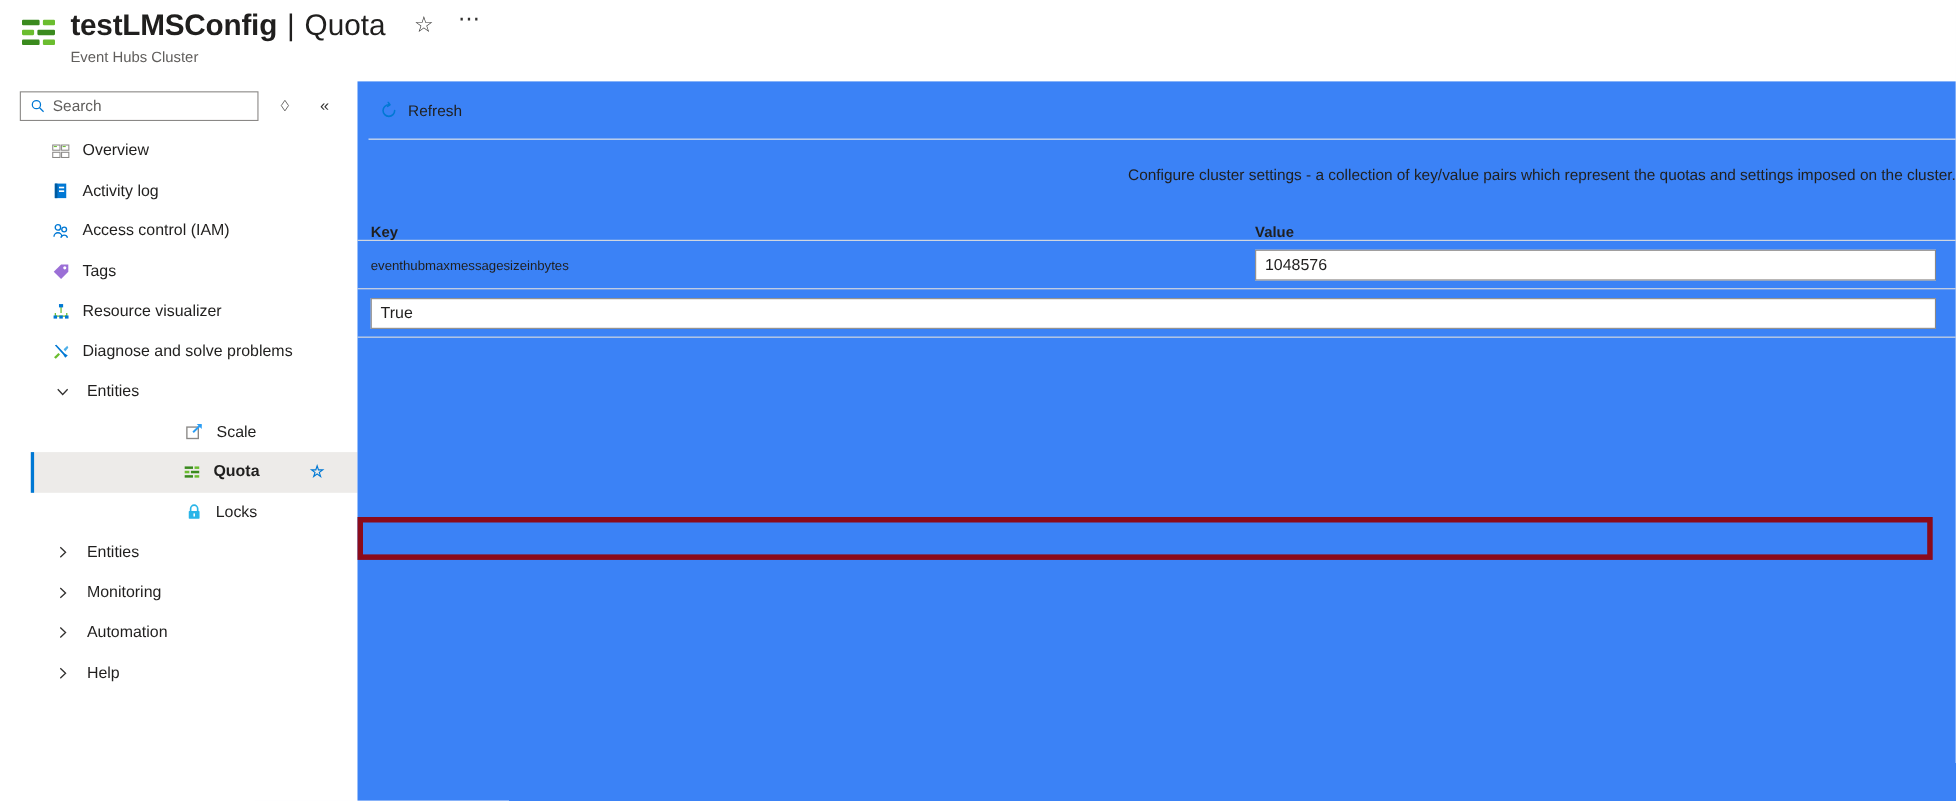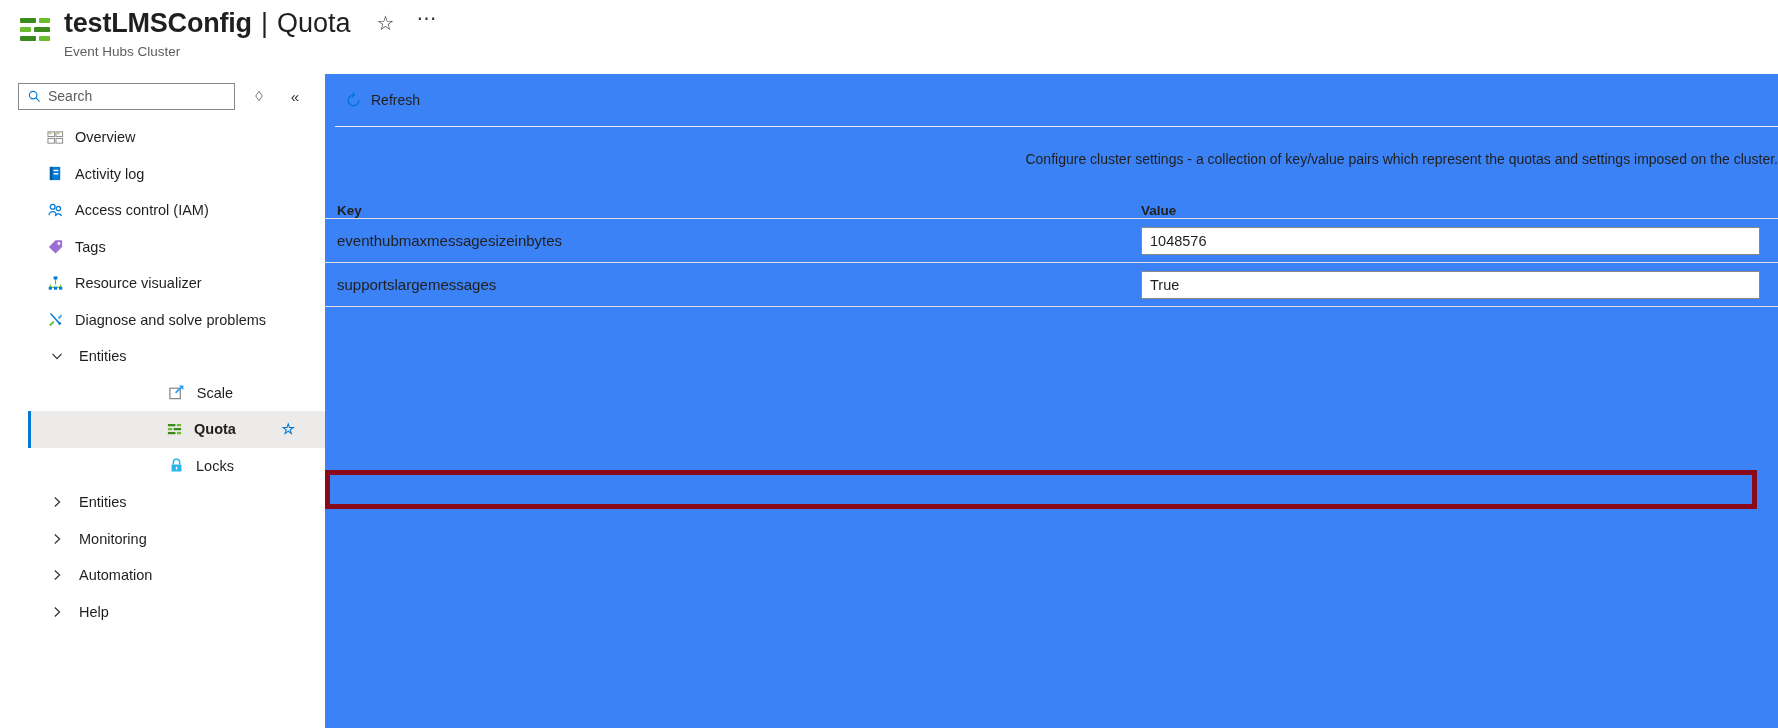--- a/index.html
+++ b/index.html
@@ -266,21 +266,21 @@
     display: flex;
     align-items: center;
     height: 44px;
     border-bottom: 1px solid #e1dfdd;
     padding-left: 12px;
     position: relative;
   }
   .td-key {
     width: 804px;
     flex: 0 0 auto;
-    font-size: 15px;
+    font-size: 12px;
     color: #201f1e;
   }
   .td-value {
     flex: 1 1 auto;
     padding-right: 18px;
   }
   .val-input {
     width: 100%;
     height: 28px;
     border: 1px solid #8a8886;
@@ -537,21 +537,20 @@
       </div>
 
       <div class="tbl-row">
         <div class="td-key">eventhubmaxmessagesizeinbytes</div>
         <div class="td-value">
           <input class="val-input" type="text" value="1048576" style="">
         </div>
       </div>
 
       <div class="tbl-row">
-        <div class="td-key">supportslargemessages</div>
         <div class="td-value">
           <input class="val-input" type="text" value="True" style="">
         </div>
       </div>
 
       <div class="highlight-box"></div>
 
     </div>
   </div>
 

